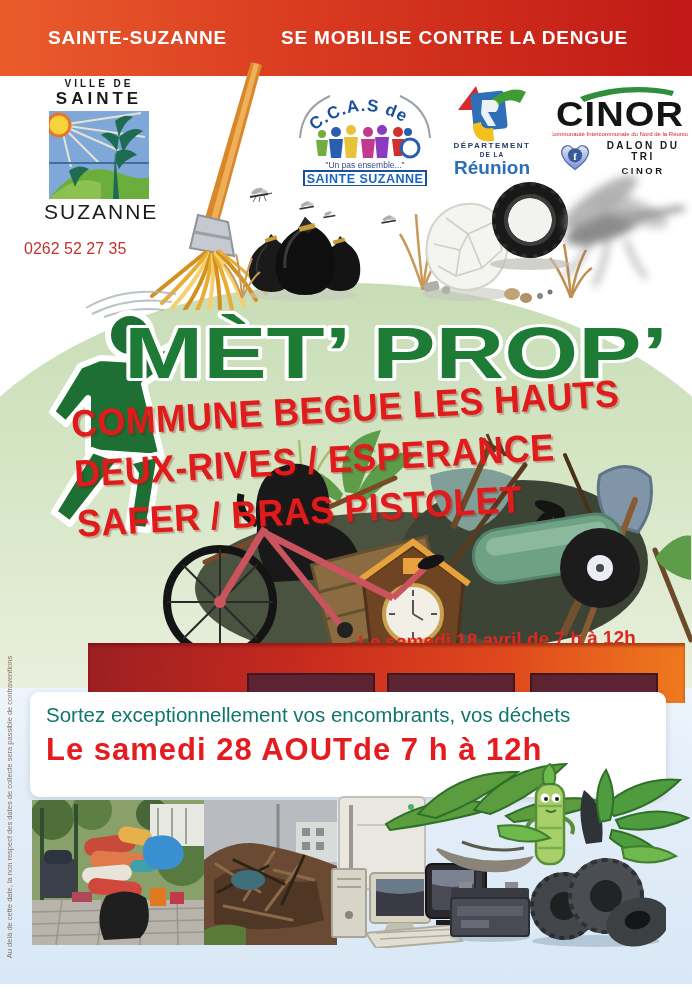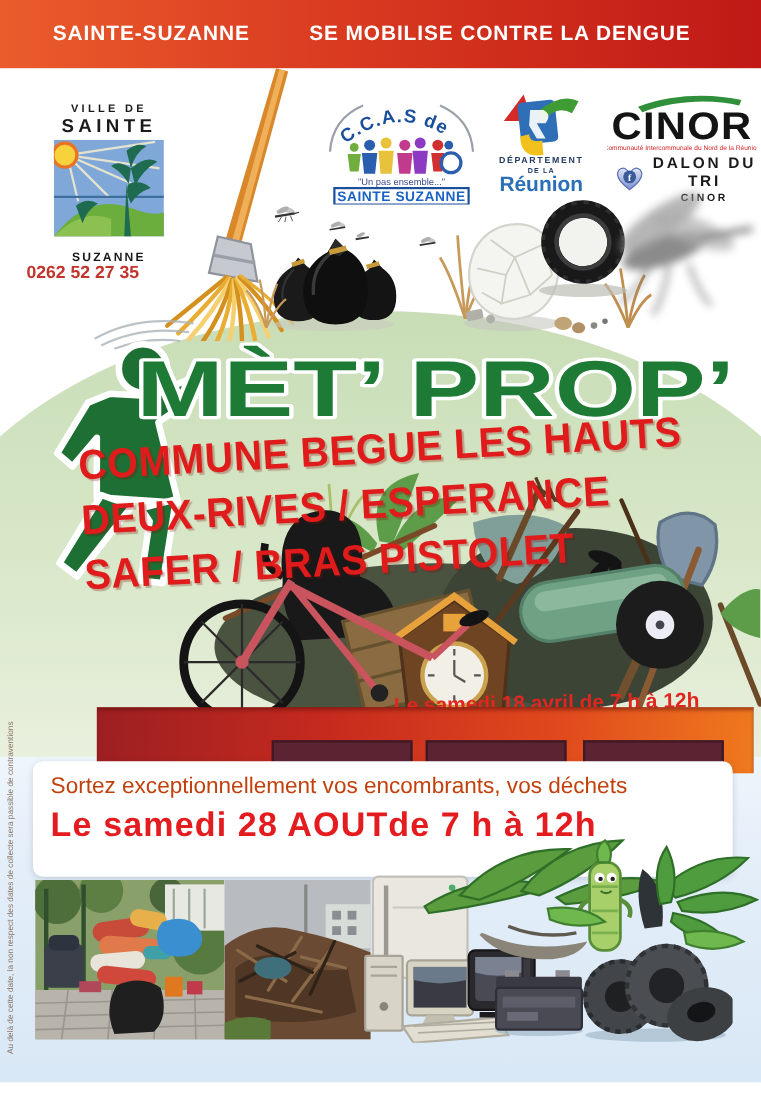--- a/index.html
+++ b/index.html
@@ -1,43 +1,43 @@
 <!DOCTYPE html>
 <html><head>
 <meta charset="utf-8">
 <style>
   html,body{margin:0;padding:0;background:#fff;}
   .poster{position:relative;width:692px;height:1000px;background:#fff;overflow:hidden;
           font-family:"Liberation Sans",sans-serif;}
   .abs{position:absolute;}
   
-  .banner{left:0;top:0;width:692px;height:62px;
+  .banner{left:0;top:0;width:692px;height:76px;
           background:linear-gradient(90deg,#ea5c2c 0%,#d93a20 45%,#c01916 100%);
           display:flex;align-items:center;color:#fff;font-weight:700;font-size:19px;
           letter-spacing:.8px;}
   .banner .city{margin-left:48px;}
   .banner .slogan{margin-left:54px;text-align:center;}
   
   .hill{left:-84px;top:283px;width:860px;height:560px;border-radius:50%;
         background:linear-gradient(180deg,#c8ddb6 0%,#d6e6c6 35%,#e8efdc 70%,#f3f5ec 100%);}
   .paper-top{left:0;top:62px;width:692px;height:640px;
         background:linear-gradient(180deg,#fbfbf8 0%,#f4f5f1 60%,#eef0ea 100%);z-index:-1;}
   .bottom-blue{left:0;top:688px;width:692px;height:296px;
         background:linear-gradient(180deg,#eef5fc 0%,#e2edf8 40%,#d9e8f6 100%);}
   
-  .ville{left:44px;top:92px;width:110px;height:150px;background:#fff;text-align:center;
+  .ville{left:44px;top:76px;width:110px;height:150px;background:#fff;text-align:center;
          color:#1a1a1a;}
   .ville .l1{font-size:10px;font-weight:700;letter-spacing:3px;margin-top:2px;}
   .ville .l2{font-size:17px;font-weight:700;letter-spacing:4px;}
-  .ville .l3{font-size:11px;font-weight:700;letter-spacing:2px;margin-top:13px;}
-  .phone{left:24px;top:240px;width:160px;font-size:16px;font-weight:700;color:#c2342c;}
+  .ville .l3{font-size:21px;font-weight:400;letter-spacing:2px;margin-top:1px;}
+  .phone{left:24px;top:240px;width:160px;font-size:16px;font-weight:400;color:#c2342c;}
   
   .infobox{left:30px;top:692px;width:636px;height:105px;background:#fff;border-radius:9px;
            box-shadow:0 2px 7px rgba(40,60,90,.18);padding:9px 0 0 16px;box-sizing:border-box;}
-  .infobox .green{font-size:20.5px;line-height:1.37;color:#c2410c;font-weight:500;margin:0;}
+  .infobox .green{font-size:20.5px;line-height:1.37;color:#0f766e;font-weight:500;margin:0;}
   .infobox .date{font-size:31px;font-weight:800;color:#e41b1f;letter-spacing:1px;margin-top:3px;}
   
   .headline{left:70px;top:399px;width:610px;transform:rotate(-3.2deg);transform-origin:left top;}
   .headline div{font-size:38px;line-height:50px;font-weight:900;color:#e01b1b;
       letter-spacing:.5px;text-shadow:2px 2px 1px rgba(130,15,10,.30);
       transform:scaleX(.94);transform-origin:left;white-space:nowrap;}
   .olddate{left:358px;top:629px;width:300px;font-size:19px;font-weight:700;color:#e0261f;
       transform:rotate(-1deg);white-space:nowrap;}
   .dumpster{left:88px;top:643px;width:597px;height:60px;
       background:linear-gradient(95deg,#9c1f22 0%,#c62a1e 35%,#e0491d 70%,#ef7a1e 100%);
@@ -179,21 +179,21 @@
           <linearGradient id="hg" x1="0" y1="0" x2="0" y2="1">
         <stop offset="0" stop-color="#dfe6f6"></stop>
             <stop offset="1" stop-color="#7a8fd0"></stop>
           </linearGradient>
         </defs>
       <path d="M17,29 C6,21 1,14 2,8 C3,3 9,0 13,4 L17,8 L21,4 C25,0 31,3 32,8 C33,14 28,21 17,29 Z" fill="url(#hg)" stroke="#5a6fb0" stroke-width="1.5"></path>
       <circle cx="17" cy="13" r="8" fill="#3a5a9c"></circle>
       <text x="17" y="18" text-anchor="middle" font-size="12" font-weight="bold" fill="#fff" font-family="Liberation Serif,serif">f</text>
     </svg>
     <div style="margin-left:8px;text-align:center;">
-      <div style="font-size:14px;font-weight:700;letter-spacing:2.5px;color:#1a1a1a;">DALON DU TRI</div>
+      <div style="font-size:10px;font-weight:700;letter-spacing:2.5px;color:#1a1a1a;">DALON DU TRI</div>
       <div style="font-size:9.5px;font-weight:700;letter-spacing:2.5px;color:#1a1a1a;margin-top:3px;">CINOR</div>
     </div>
   </div>
 
   <svg class="mosq" style="left:248px;top:186px" width="24" height="16" viewBox="0 0 24 16">
     <ellipse cx="9" cy="5" rx="6" ry="2.4" fill="#9a9a9a" opacity=".8" transform="rotate(-24 9 5)"></ellipse>
     <ellipse cx="14" cy="5" rx="6" ry="2.4" fill="#b0b0b0" opacity=".7" transform="rotate(14 14 5)"></ellipse>
     <line x1="2" y1="11" x2="20" y2="8" stroke="#333" stroke-width="2"></line>
     <line x1="20" y1="8" x2="24" y2="7" stroke="#333" stroke-width="1"></line>
     <g stroke="#444" stroke-width=".8">

